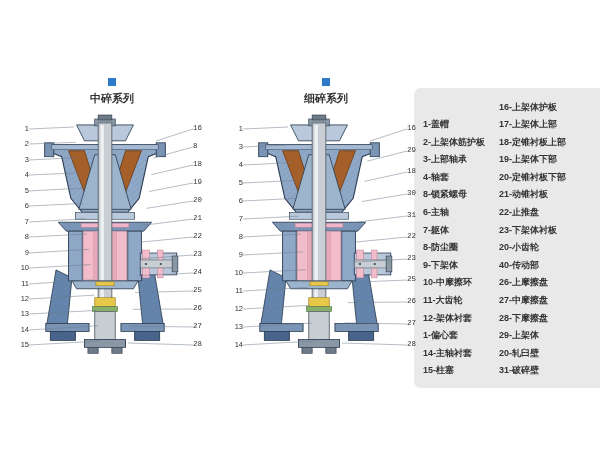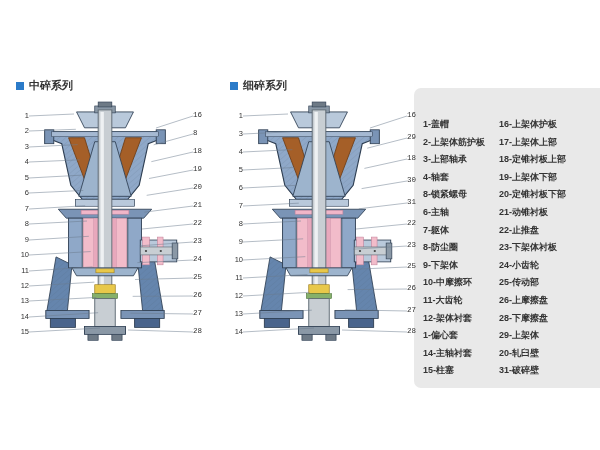--- a/index.html
+++ b/index.html
@@ -4,21 +4,21 @@
 <style>
   * { margin:0; padding:0; box-sizing:border-box; }
   html,body { width:600px; height:450px; }
   body { background:#ffffff; font-family:"Liberation Sans", sans-serif; position:relative; overflow:hidden; }
   .canvas { position:absolute; inset:0; background:#ffffff; }
 
   .section { position:absolute; top:78px; width:192px; }
   .section-medium { left:16px; }
   .section-fine { left:210px;margin-left:20px; }
 
-  .section-header { display:flex; align-items:center; gap:5px; font-size:11px; font-weight:bold; color:#333; }
+  .section-header { display:flex; align-items:center; gap:5px; font-size:11px; font-weight:bold; color:#333;flex-direction:column; }
   .bullet { width:8px; height:8px; background:var(--accent,#2b7bc9); flex:0 0 auto; }
 
   .diagram { position:relative; width:192px; height:300px; margin-top:5px; }
   .art-slot { position:absolute; inset:0; }
   .art-slot svg { position:absolute; left:15px; top:2px; width:148px; height:288px; }
 
   .leader-overlay { position:absolute; inset:0; width:100%; height:100%; pointer-events:none; }
 
   .callouts { position:absolute; top:14px; height:224px; width:13px; display:flex; flex-direction:column; justify-content:space-between; z-index:3; }
   .callouts-left { left:0; }
@@ -319,23 +319,24 @@
       </div>
     <div class="legend-col legend-col-right">
         <div class="legend-item">16-上架体护板</div>
         <div class="legend-item">17-上架体上部</div>
         <div class="legend-item">18-定锥衬板上部</div>
         <div class="legend-item">19-上架体下部</div>
         <div class="legend-item">20-定锥衬板下部</div>
         <div class="legend-item">21-动锥衬板</div>
         <div class="legend-item">22-止推盘</div>
         <div class="legend-item">23-下架体衬板</div>
-        <div class="legend-item">24-小齿轮</div>
-        <div class="legend-item">25-传动部</div>
+        <div class="legend-item">20-小齿轮</div>
+        <div class="legend-item">40-传动部</div>
         <div class="legend-item">26-上摩擦盘</div>
+        <div class="legend-item">27-中摩擦盘</div>
         <div class="legend-item">28-下摩擦盘</div>
         <div class="legend-item">29-上架体</div>
         <div class="legend-item">20-轧臼壁</div>
         <div class="legend-item">31-破碎壁</div>
       </div>
   </div>
 
 </div>
 
 </body></html>

